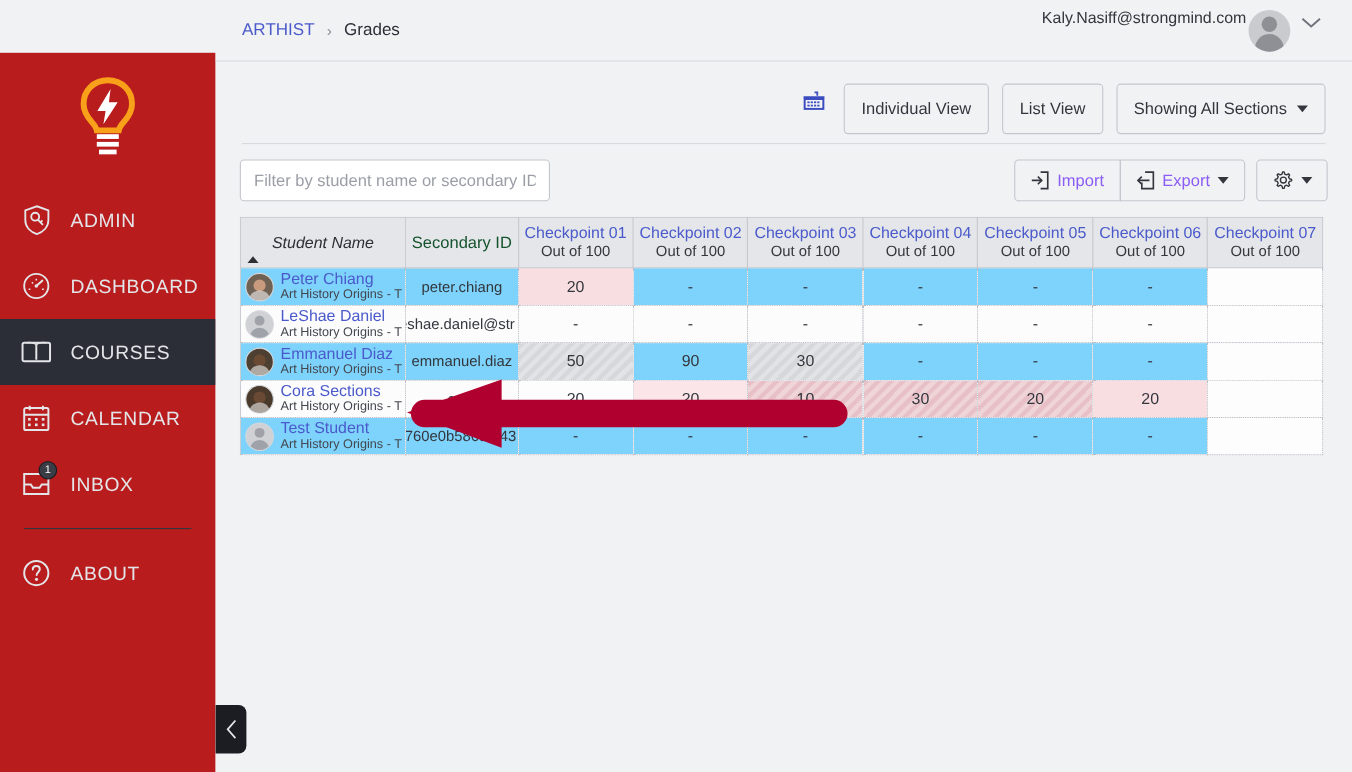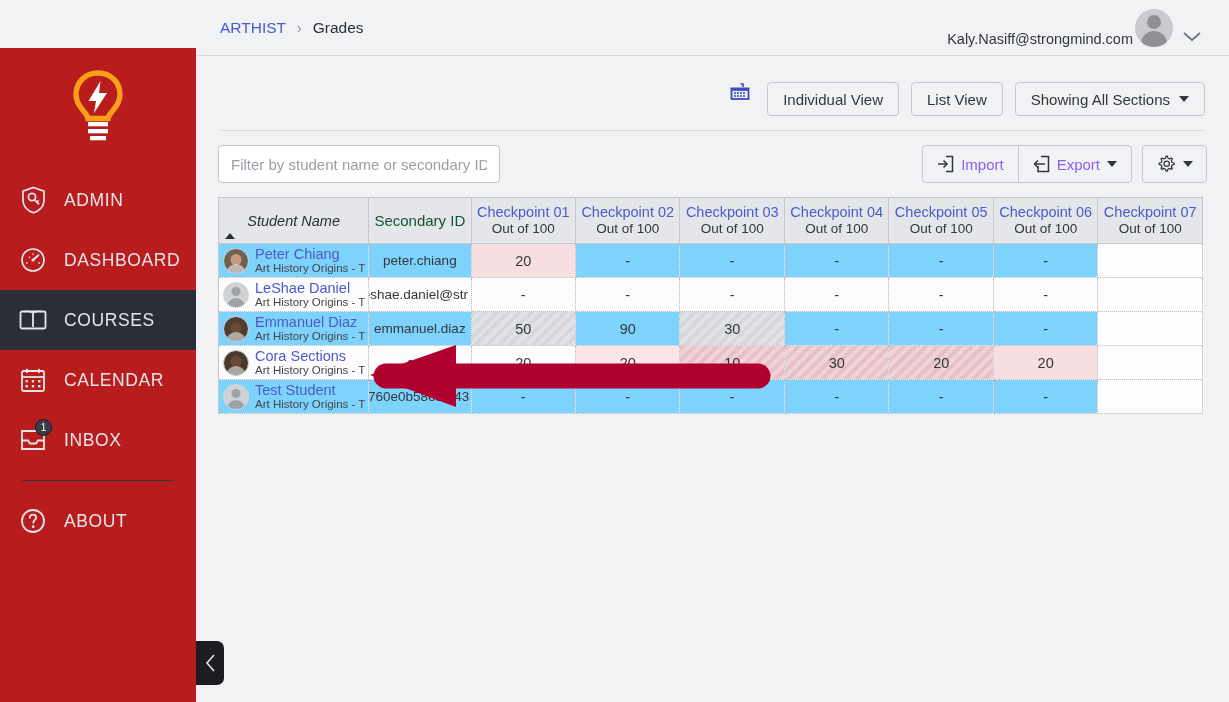--- a/index.html
+++ b/index.html
@@ -60,21 +60,21 @@
 
   .topbar {
     height: 56px; background: #f1f2f4;
     border-bottom: 1px solid #d8dade;
     display: flex; align-items: center;
     padding: 0 20px 0 24px;
   }
   .crumb-link { color: #4a5acb; font-size: 15.5px; cursor: pointer; }
   .crumb-sep { color: #8b8f98; font-size: 14px; margin: 0 11px; }
   .crumb-cur { color: #2c2f36; font-size: 15.5px; }
-  .topbar-right { margin-left: auto; display: flex; align-items: flex-end; gap: 2px; }
+  .topbar-right { margin-left: auto; display: flex; align-items: flex-start; gap: 2px; }
   .user-email { font-size: 14.5px; color: #33363d; }
   .avatar-top {
     width: 38px; height: 38px; border-radius: 50%;
     background: #c9cbcf; overflow: hidden; position: relative;
   }
   .avatar-top::before {
     content: ""; position: absolute; left: 50%; top: 6px;
     width: 14px; height: 14px; border-radius: 50%;
     background: #8e9095; transform: translateX(-50%);
   }
@@ -87,21 +87,21 @@
 
   .content { padding: 0 22px; }
 
   .viewbar {
     height: 75px; display: flex; align-items: center;
     justify-content: flex-end; gap: 12px;
     border-bottom: 1px solid #d8dade; margin: 0 2px;
   }
   .kbd-icon { cursor: pointer; display: flex; align-items: center; margin-right: 4px; }
   .vbtn {
-    height: 34px; padding: 9px 15px;
+    height: 46px; padding: 9px 15px;
     background: #f1f2f4; border: 1px solid #c3c6cc; border-radius: 4px;
     font-size: 15px; color: #33363d; cursor: pointer;
     display: flex; align-items: center; gap: 9px;
     font-family: "Liberation Sans", sans-serif;
     margin-top: 12px;
   }
   .tri { width: 0; height: 0; border-left: 5px solid transparent; border-right: 5px solid transparent; border-top: 6px solid #33363d; }
 
   .toolbar { height: 66px; display: flex; align-items: center; }
   .filter-input {

